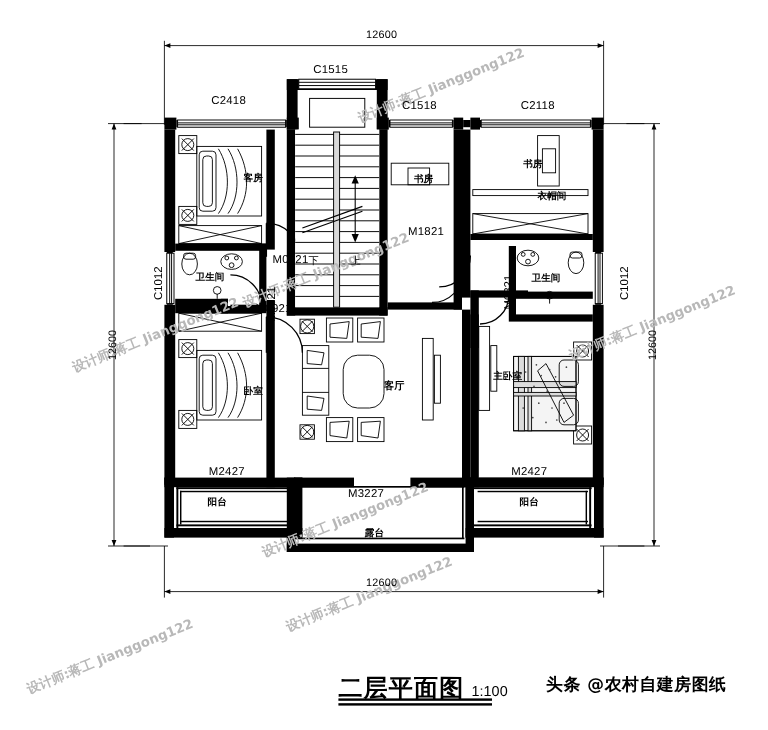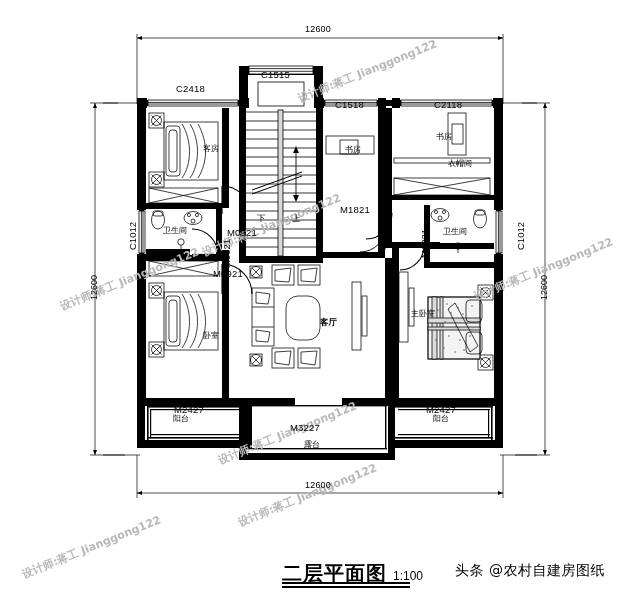--- a/index.html
+++ b/index.html
@@ -5,37 +5,37 @@
   html,body{margin:0;padding:0;background:#ffffff;}
   body{
     width:640px;height:608px;overflow:hidden;position:relative;
     font-family:"Liberation Sans","DejaVu Sans",sans-serif;
     color:#000;
   }
   #plan{position:absolute;left:0;top:0;width:640px;height:608px;}
   .txt{position:absolute;white-space:nowrap;line-height:1;}
   .dim{font-size:9px;letter-spacing:.2px;}
   .dimv{font-size:9px;transform-origin:0 0;transform:rotate(-90deg);}
-  .code{font-size:9.5px;letter-spacing:.2px;margin-top:16px;}
+  .code{font-size:9.5px;letter-spacing:.2px;}
   .codev{font-size:9.5px;transform-origin:0 0;transform:rotate(-90deg);}
-  .room{font-size:8px;font-weight:normal;font-family:"DejaVu Sans",sans-serif;}
+  .room{font-size:8px;font-weight:bold;font-family:"DejaVu Sans",sans-serif;}
   .roombig{font-size:8.5px;font-weight:bold;font-family:"DejaVu Sans",sans-serif;}
   .arrow{font-size:8.5px;font-family:"DejaVu Sans",sans-serif;}
   .wm{
     position:absolute;white-space:nowrap;font-size:11px;font-weight:bold;
     color:#b8b8b8;transform-origin:0 0;transform:rotate(-22deg);
     font-family:"DejaVu Sans",sans-serif;pointer-events:none;
   }
   .title-wrap{position:absolute;left:282px;top:560px;}
   .title-main{font-size:20px;font-weight:bold;font-family:"DejaVu Sans",sans-serif;letter-spacing:1px;}
   .title-scale{font-size:12px;font-family:"Liberation Sans",sans-serif;margin-left:6px;}
   .title-rule1{position:absolute;left:282px;top:582px;width:128px;height:1.5px;background:#000;}
   .title-rule2{position:absolute;left:282px;top:586px;width:128px;height:1.5px;background:#000;}
   .footer{
-    position:absolute;left:455px;top:562px;font-size:14px;font-weight:normal;
+    position:absolute;left:455px;top:562px;font-size:14px;font-weight:bold;
     font-family:"DejaVu Sans",sans-serif;letter-spacing:.5px;
   }
 </style>
 </head>
 <body>
 
 <svg id="plan" viewBox="0 0 640 608" xmlns="http://www.w3.org/2000/svg">
 
   <g stroke="#000" stroke-width="0.7" fill="none">
 
@@ -416,40 +416,40 @@
 <div class="wm" style="left:472px; top:290px;">设计师:蒋工  Jianggong122</div>
 <div class="wm" style="left:216px; top:454px;">设计师:蒋工  Jianggong122</div>
 <div class="wm" style="left:236px; top:516px;">设计师:蒋工  Jianggong122</div>
 <div class="wm" style="left:20px; top:568px;">设计师:蒋工  Jianggong122</div>
 
 <div class="txt dim" style="left:305px; top:25px;">12600</div>
 <div class="txt dim" style="left:305px; top:481px;">12600</div>
 <div class="txt dimv" style="left:90px; top:300px;">12600</div>
 <div class="txt dimv" style="left:540px; top:300px;">12600</div>
 
-<div class="txt code" style="left:176px; top:68px;">C2418</div>
+<div class="txt code" style="left:176px; top:80px;">C2418</div>
 <div class="txt code" style="left:261px; top:54px;">C1515</div>
 <div class="txt code" style="left:335px; top:84px;">C1518</div>
 <div class="txt code" style="left:434px; top:84px;">C2118</div>
 <div class="txt codev" style="left:128px; top:250px;">C1012</div>
 <div class="txt codev" style="left:516px; top:250px;">C1012</div>
 
 <div class="txt code" style="left:227px; top:212px;">M0921</div>
 <div class="txt codev" style="left:222px; top:268px;">M0821</div>
 <div class="txt code" style="left:213px; top:253px;">M0921</div>
 <div class="txt code" style="left:340px; top:189px;text-align:center;">M1821</div>
 <div class="txt codev" style="left:378px; top:250px;">M0921</div>
 <div class="txt codev" style="left:420px; top:258px;">M0821</div>
 <div class="txt code" style="left:174px; top:389px;">M2427</div>
 <div class="txt code" style="left:426px; top:389px;">M2427</div>
 <div class="txt code" style="left:290px; top:407px;">M3227</div>
 
 <div class="txt room" style="left:203px; top:145px;">客房</div>
 <div class="txt room" style="left:163px; top:227px;">卫生间</div>
-<div class="txt room" style="left:203px; top:332px;">卧室</div>
+<div class="txt room" style="left:203px; top:322px;">卧室</div>
 <div class="txt room" style="left:173px; top:415px;">阳台</div>
 <div class="txt roombig" style="left:294px; top:318px;padding-left:26px;">客厅</div>
 <div class="txt room" style="left:304px; top:441px;">露台</div>
 <div class="txt room" style="left:345px; top:146px;">书房</div>
 <div class="txt room" style="left:436px; top:133px;">书房</div>
 <div class="txt room" style="left:448px; top:160px;">衣帽间</div>
 <div class="txt room" style="left:443px; top:228px;">卫生间</div>
 <div class="txt room" style="left:411px; top:310px;">主卧室</div>
 <div class="txt room" style="left:433px; top:415px;">阳台</div>
 

